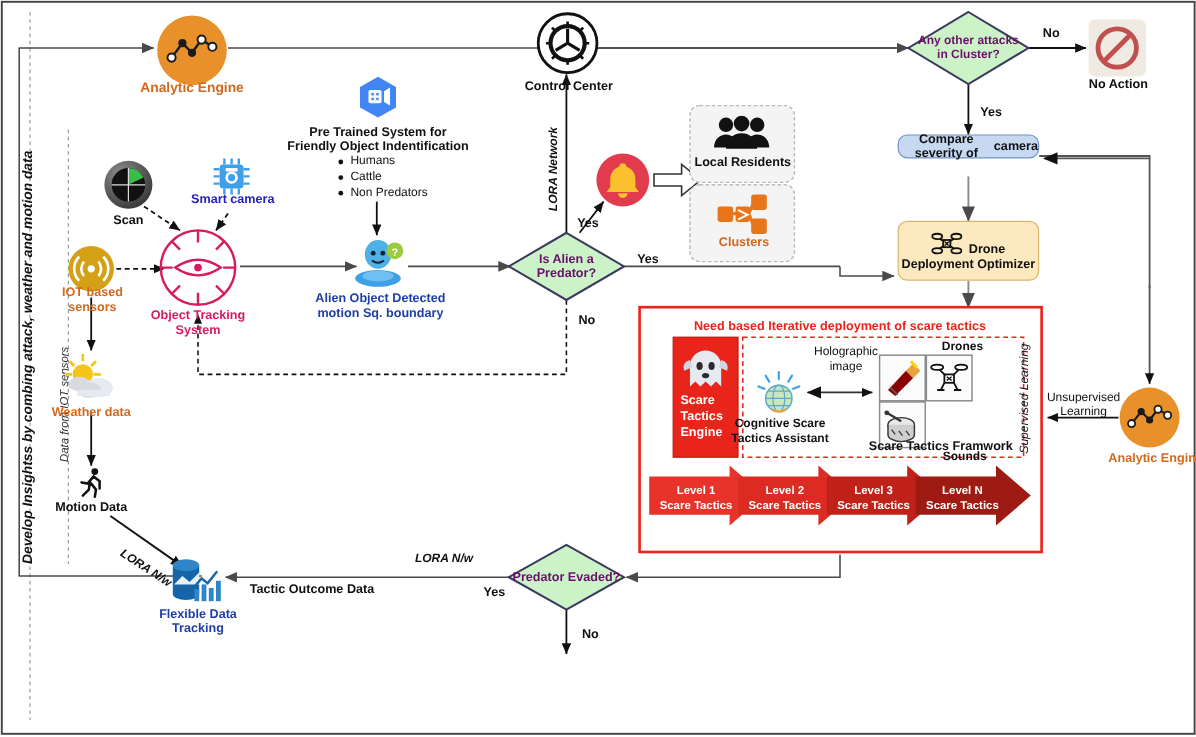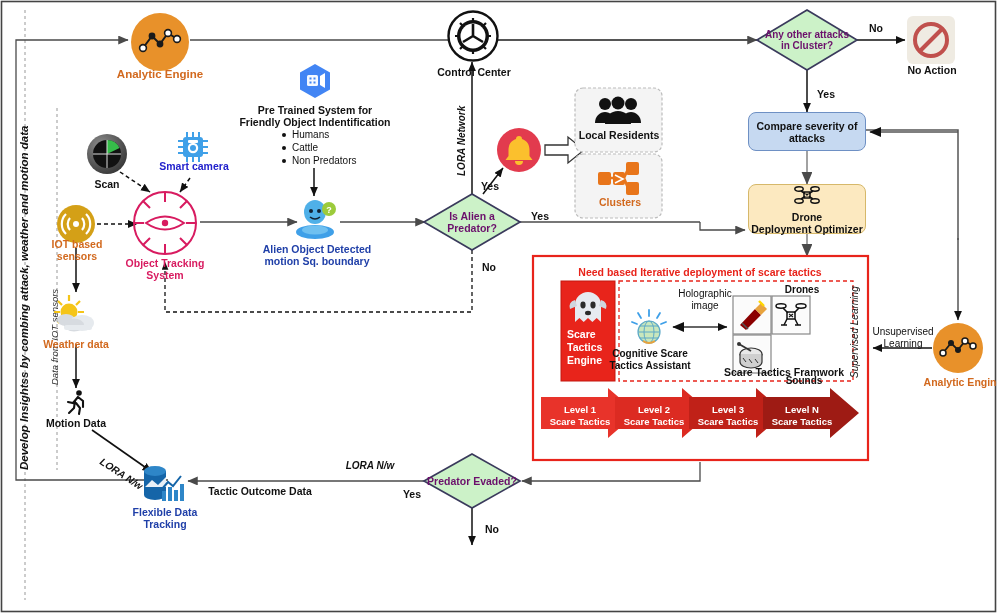--- a/index.html
+++ b/index.html
@@ -371,27 +371,27 @@
 
   <div class="abs" style="left:907px;top:16px;width:48px;height:48px;">
     <svg width="48" height="48" viewBox="0 0 48 48">
       <rect x="0" y="0" width="48" height="48" rx="6" fill="#EFEBE2"></rect>
       <circle cx="24" cy="24" r="16" fill="none" stroke="#C0504D" stroke-width="4"></circle>
       <path d="M13,35 L35,13" stroke="#C0504D" stroke-width="4"></path>
     </svg>
   </div>
   <div class="lbl b" style="left:886px;top:64px;width:92px;font-size:10.5px;color:#111;">No Action</div>
 
-  <div class="nodebox rr" style="left:748px;top:112px;width:118px;height:39px;background:#C6D9F1;border:1.3px solid #6E90C4;font-size:10.5px;color:#111;flex-direction:column;">
+  <div class="nodebox rr" style="left:748px;top:112px;width:118px;height:20px;background:#C6D9F1;border:1.3px solid #6E90C4;font-size:10.5px;color:#111;flex-direction:row;">
     <span>Compare severity of</span>
-    <span>attacks</span>
+    <span>camera</span>
   </div>
 
   <div class="nodebox rr" style="left:748px;top:184px;width:118px;height:50px;background:#FCE9C0;border:1.3px solid #D6B86A;font-size:10.5px;color:#111;flex-direction:column;">
-    <div style="display:flex;align-items:center;gap:5px;flex-direction:column;">
+    <div style="display:flex;align-items:flex-end;gap:5px;">
       <svg width="26" height="22" viewBox="0 0 26 22">
         <g stroke="#111" stroke-width="1.5" fill="none">
           <ellipse cx="5" cy="5" rx="4.2" ry="2.2"></ellipse>
           <ellipse cx="21" cy="5" rx="4.2" ry="2.2"></ellipse>
           <ellipse cx="5" cy="17" rx="4.2" ry="2.2"></ellipse>
           <ellipse cx="21" cy="17" rx="4.2" ry="2.2"></ellipse>
           <path d="M7,7 L11,9.5 M19,7 L15,9.5 M7,15 L11,12.5 M19,15 L15,12.5"></path>
         </g>
         <rect x="10" y="8" width="6" height="6" fill="none" stroke="#111" stroke-width="1.5"></rect>
         <path d="M11.5,9.5 L14.5,12.5 M14.5,9.5 L11.5,12.5" stroke="#111" stroke-width="1.2"></path>

